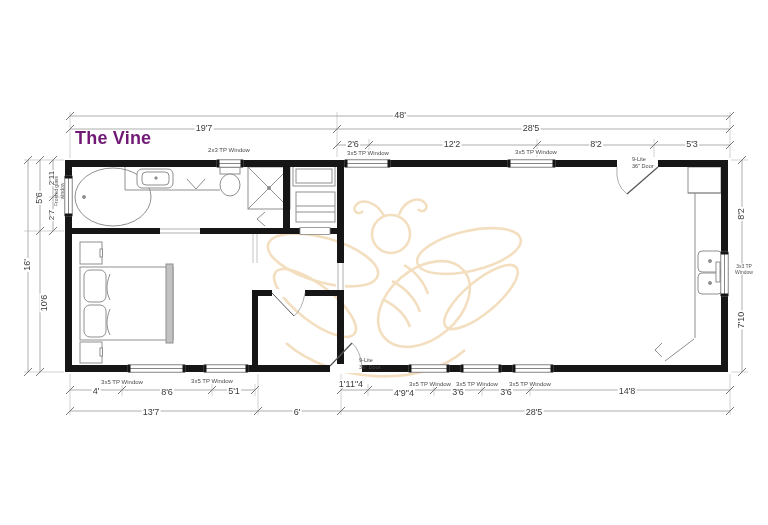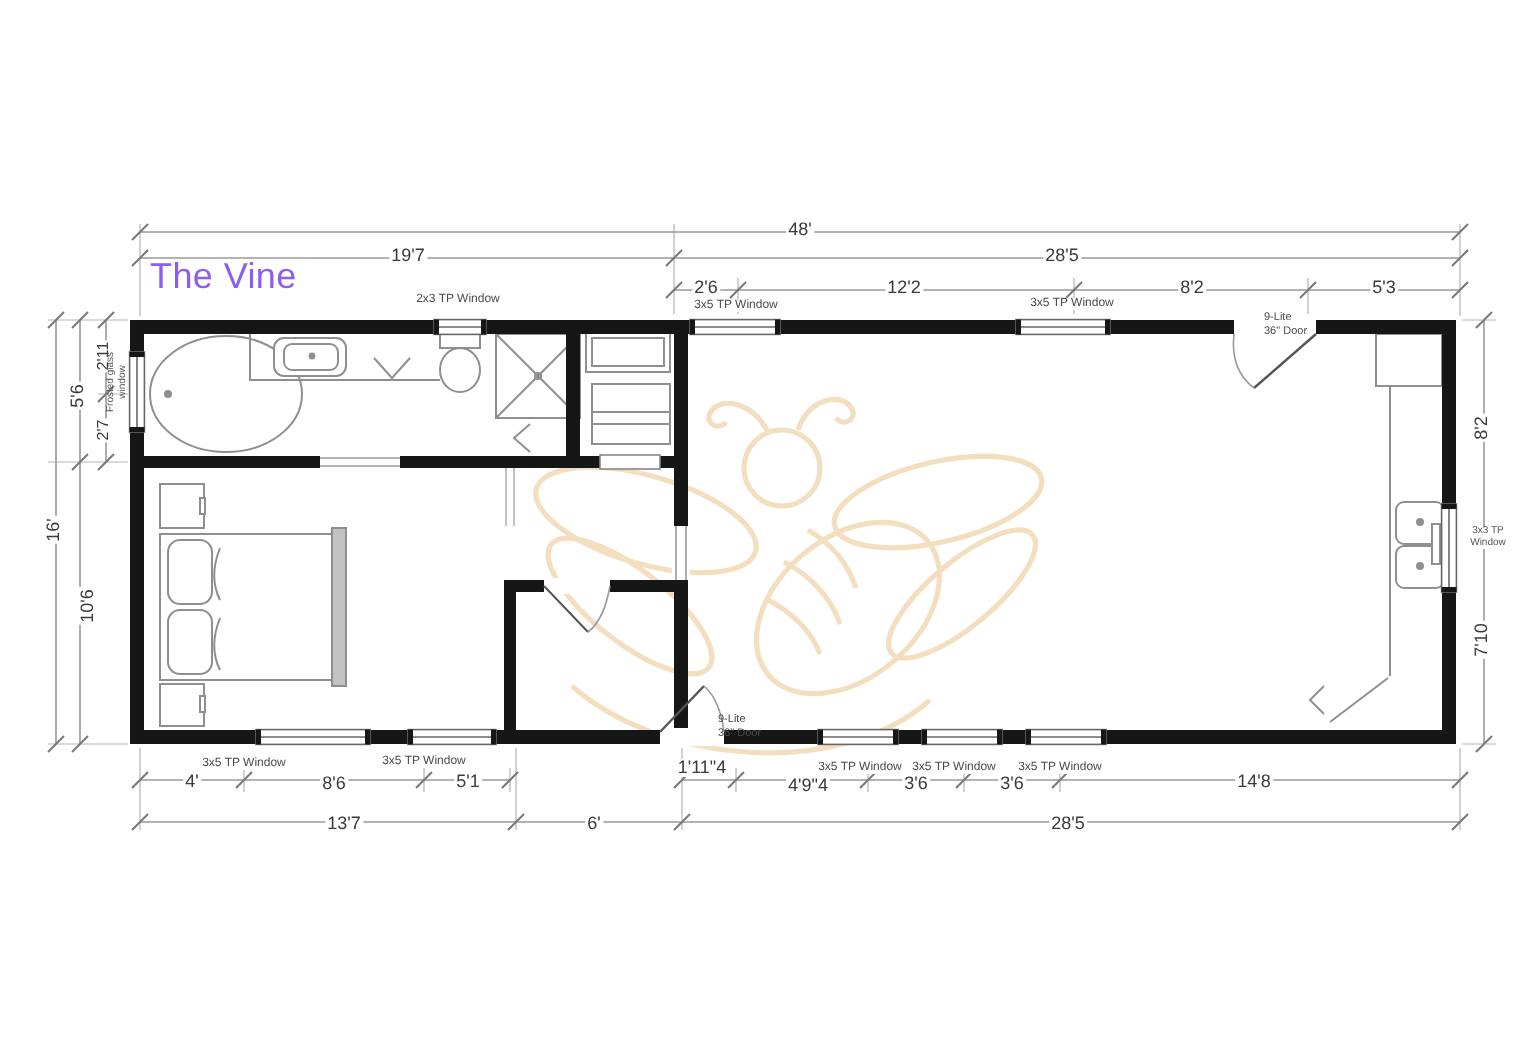--- a/index.html
+++ b/index.html
@@ -7,21 +7,21 @@
           font-family:"Liberation Sans", sans-serif;}
   #planSvg{position:absolute;left:0;top:0;}
   .lbl{position:absolute;font-size:9px;color:#3a3a3a;background:#fff;padding:0 1px;
        transform:translate(-50%,-50%);white-space:nowrap;line-height:1;}
   .lbl.rot{transform:translate(-50%,-50%) rotate(-90deg);}
   .lbl.tiny{font-size:6px;color:#4a4a4a;padding:0;}
   .lbl.micro{font-size:5px;color:#555;background:transparent;white-space:normal;
              width:30px;text-align:center;line-height:1.1;}
   .lbl.micro.rot{transform:translate(-50%,-50%) rotate(-90deg);}
   .doorlbl{position:absolute;font-size:5.5px;color:#4a4a4a;line-height:1.2;white-space:nowrap;}
-  #title{position:absolute;left:75px;top:128px;font-size:18px;color:#8b5cf6;letter-spacing:.2px;}
+  #title{position:absolute;left:75px;top:128px;font-size:18px;color:#701a75;letter-spacing:.2px;font-weight:bold;}
 </style>
 </head>
 <body>
 
 <div id="canvas">
 
 <svg id="planSvg" width="768" height="525" viewBox="0 0 768 525">
 
   <g stroke="#f1dab6" stroke-width="2.6" fill="none" opacity="0.85">
     <circle cx="391" cy="234" r="19"></circle>
@@ -233,21 +233,21 @@
 
 <span class="lbl" style="left:96px;top:391px">4'</span>
 <span class="lbl" style="left:167px;top:392px">8'6</span>
 <span class="lbl" style="left:234px;top:391px">5'1</span>
 <span class="lbl" style="left:351px;top:384px">1'11"4</span>
 <span class="lbl" style="left:404px;top:393px">4'9"4</span>
 <span class="lbl" style="left:458px;top:392px">3'6</span>
 <span class="lbl" style="left:506px;top:392px">3'6</span>
 <span class="lbl" style="left:627px;top:391px">14'8</span>
 
-<span class="lbl" style="left:172px;top:412px">13'7</span>
+<span class="lbl" style="left:151px;top:412px">13'7</span>
 <span class="lbl" style="left:297px;top:412px">6'</span>
 <span class="lbl" style="left:534px;top:412px">28'5</span>
 
 <span class="lbl tiny" style="left:229px;top:150px">2x3 TP Window</span>
 <span class="lbl tiny" style="left:368px;top:153px">3x5 TP Window</span>
 <span class="lbl tiny" style="left:536px;top:152px">3x5 TP Window</span>
 <span class="lbl tiny" style="left:122px;top:382px">3x5 TP Window</span>
 <span class="lbl tiny" style="left:212px;top:381px">3x5 TP Window</span>
 <span class="lbl tiny" style="left:430px;top:384px">3x5 TP Window</span>
 <span class="lbl tiny" style="left:477px;top:384px">3x5 TP Window</span>

